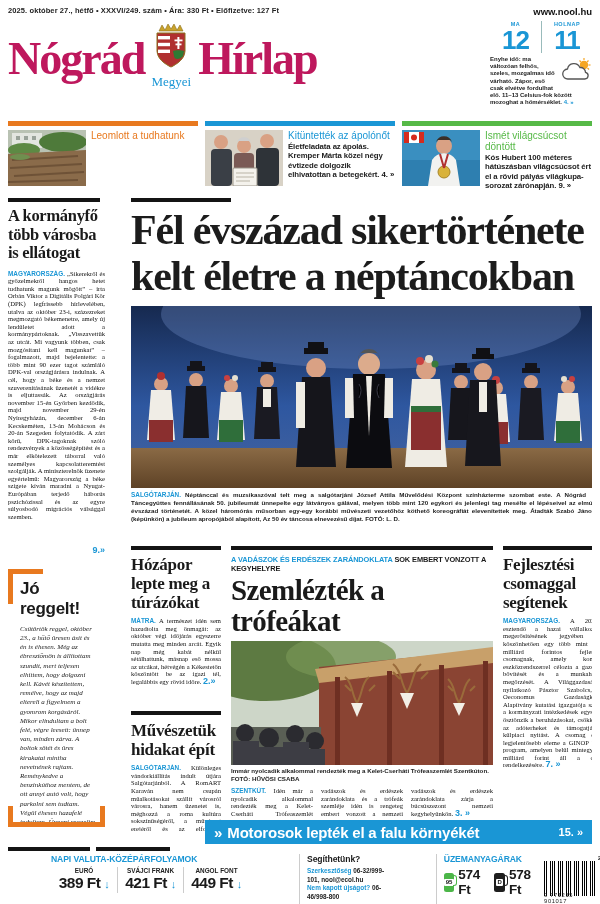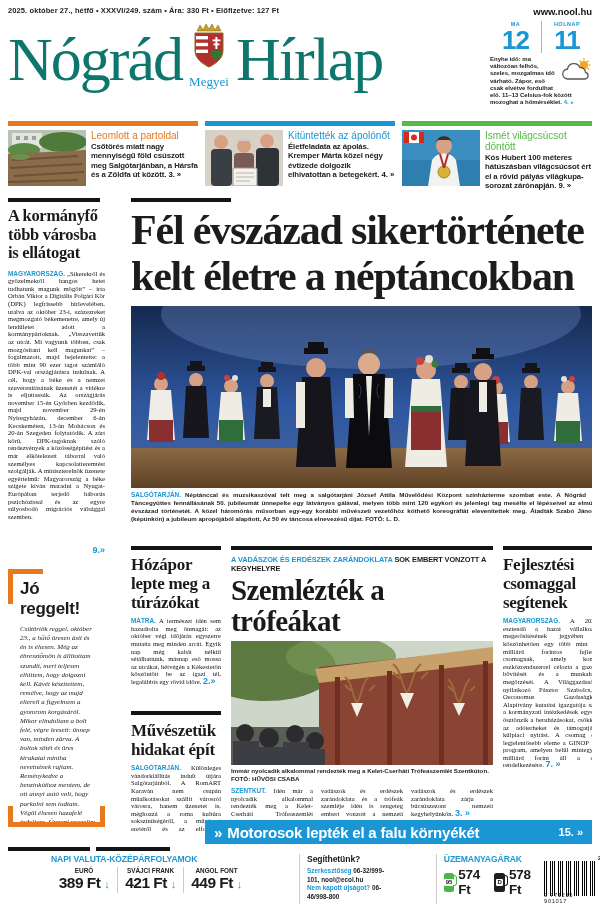--- a/index.html
+++ b/index.html
@@ -9,22 +9,22 @@
     position:relative; overflow:hidden;
     font-family:"Liberation Sans", sans-serif; color:#1a1a1a;
     padding:6px 8px;
   }
   .blue { color:#1a96d5; }
   
   .dateline-row { display:flex; justify-content:space-between; align-items:flex-start; }
   .dateline { font-size:7.5px; font-weight:bold; color:#222; letter-spacing:.1px; }
   .site-url { font-size:9.5px; font-weight:bold; color:#111; }
   .masthead { display:flex; align-items:flex-start; margin-top:2px; height:96px; }
-  .logo-word { font-family:"Liberation Serif", serif; font-weight:normal; color:#0f766e;
-               font-size:62px; line-height:80px; letter-spacing:-2px; }
+  .logo-word { font-family:"Liberation Serif", serif; font-weight:bold; color:#be185d;
+               font-size:46px; line-height:80px; letter-spacing:-2px; }
   .crest-block { display:flex; flex-direction:column; align-items:center; margin:4px 7px 0; }
   .crest-sub { font-family:"Liberation Serif", serif; color:#1a96d5; font-size:13px; margin-top:1px; }
   .weather { margin-left:auto; width:102px; padding-top:2px; }
   .w-temps { display:flex;justify-content:flex-end; }
   .w-cell { width:50%; text-align:center; }
   .w-cell + .w-cell { border-left:1px solid #9bb; }
   .w-label { font-size:5.5px; font-weight:bold; color:#1a96d5; letter-spacing:.5px; }
   .w-temp { font-size:26px; font-weight:800; color:#1a96d5; line-height:26px; letter-spacing:-1px; }
   .w-fc { margin-top:3px; font-size:6px; line-height:7.2px; font-weight:bold; color:#222; }
   .w-fc .icon-wrap { float:right; margin:2px 0 2px 3px; }
@@ -198,25 +198,21 @@
         <polygon points="0,24 78,20 78,56 0,56" fill="#8a6b4a"></polygon>
         <g stroke="#6e5237" stroke-width="2">
           <line x1="4" y1="30" x2="70" y2="26"></line>
             <line x1="2" y1="38" x2="74" y2="34"></line>
           <line x1="6" y1="46" x2="76" y2="42"></line>
             <line x1="0" y1="52" x2="70" y2="50"></line>
         </g>
         <ellipse cx="12" cy="27" rx="10" ry="3" fill="#6f8f4f"></ellipse>
       </svg>
       <div class="t-text">
-        <div class="t-title" style="color:#e8791f">Leomlott a partoldal</div>
-        <div class="t-body">
-          <span>Csőtörés miatt nagy mennyiségű föld csúszott meg Salgótarjánban, a Hársfa és a Zöldfa út között.</span>
-          <span class="t-ref">3. »</span>
-        </div>
+        <div class="t-title" style="color:#e8791f">Leomlott a tudhatunk</div>
       </div>
     </div>
     <div class="teaser" style="border-color:#1a96d5">
       <svg class="t-photo" viewBox="0 0 78 56" preserveAspectRatio="none">
         <rect width="78" height="56" fill="#d8d2c6"></rect>
         <circle cx="16" cy="12" r="7" fill="#d9a184"></circle>
           <rect x="6" y="19" width="21" height="37" rx="4" fill="#3a3f46"></rect>
         <circle cx="39" cy="16" r="7" fill="#d9a184"></circle>
           <path d="M32 12 a7.5 7.5 0 0 1 14 0 l-1 -1 h-12 Z" fill="#cfcfcf"></path>
         <rect x="29" y="23" width="20" height="33" rx="4" fill="#7a5a55"></rect>

